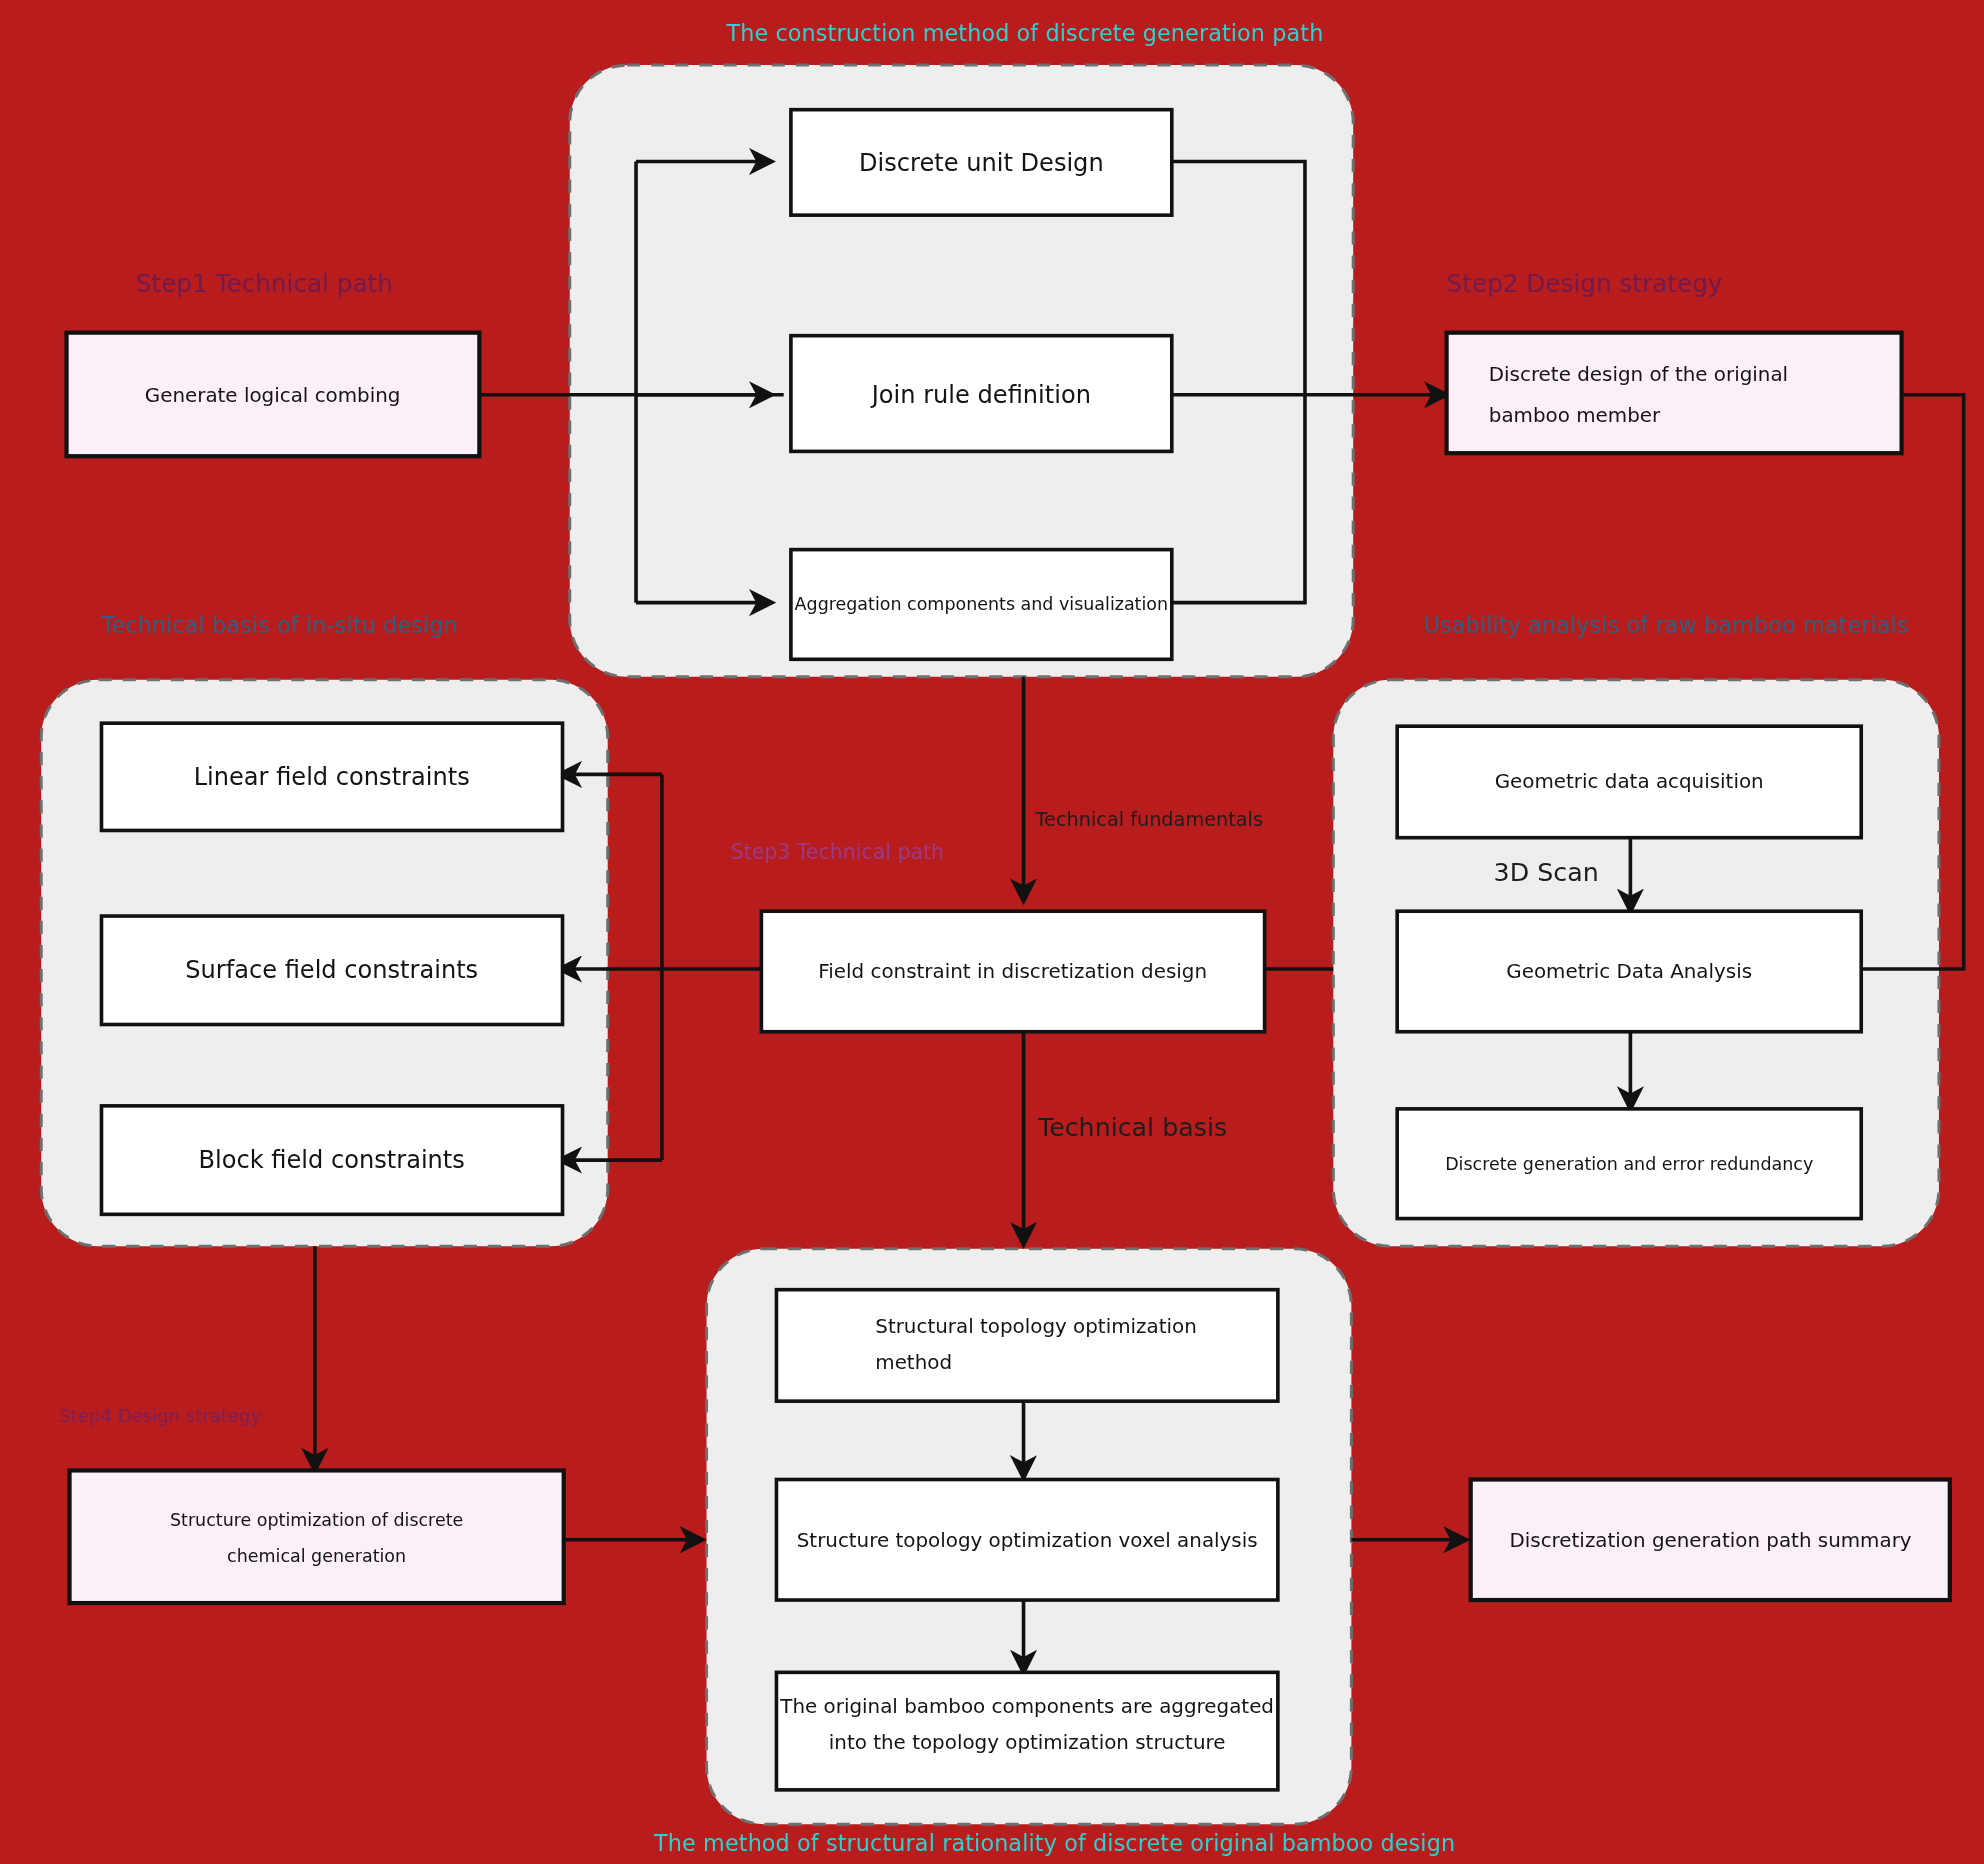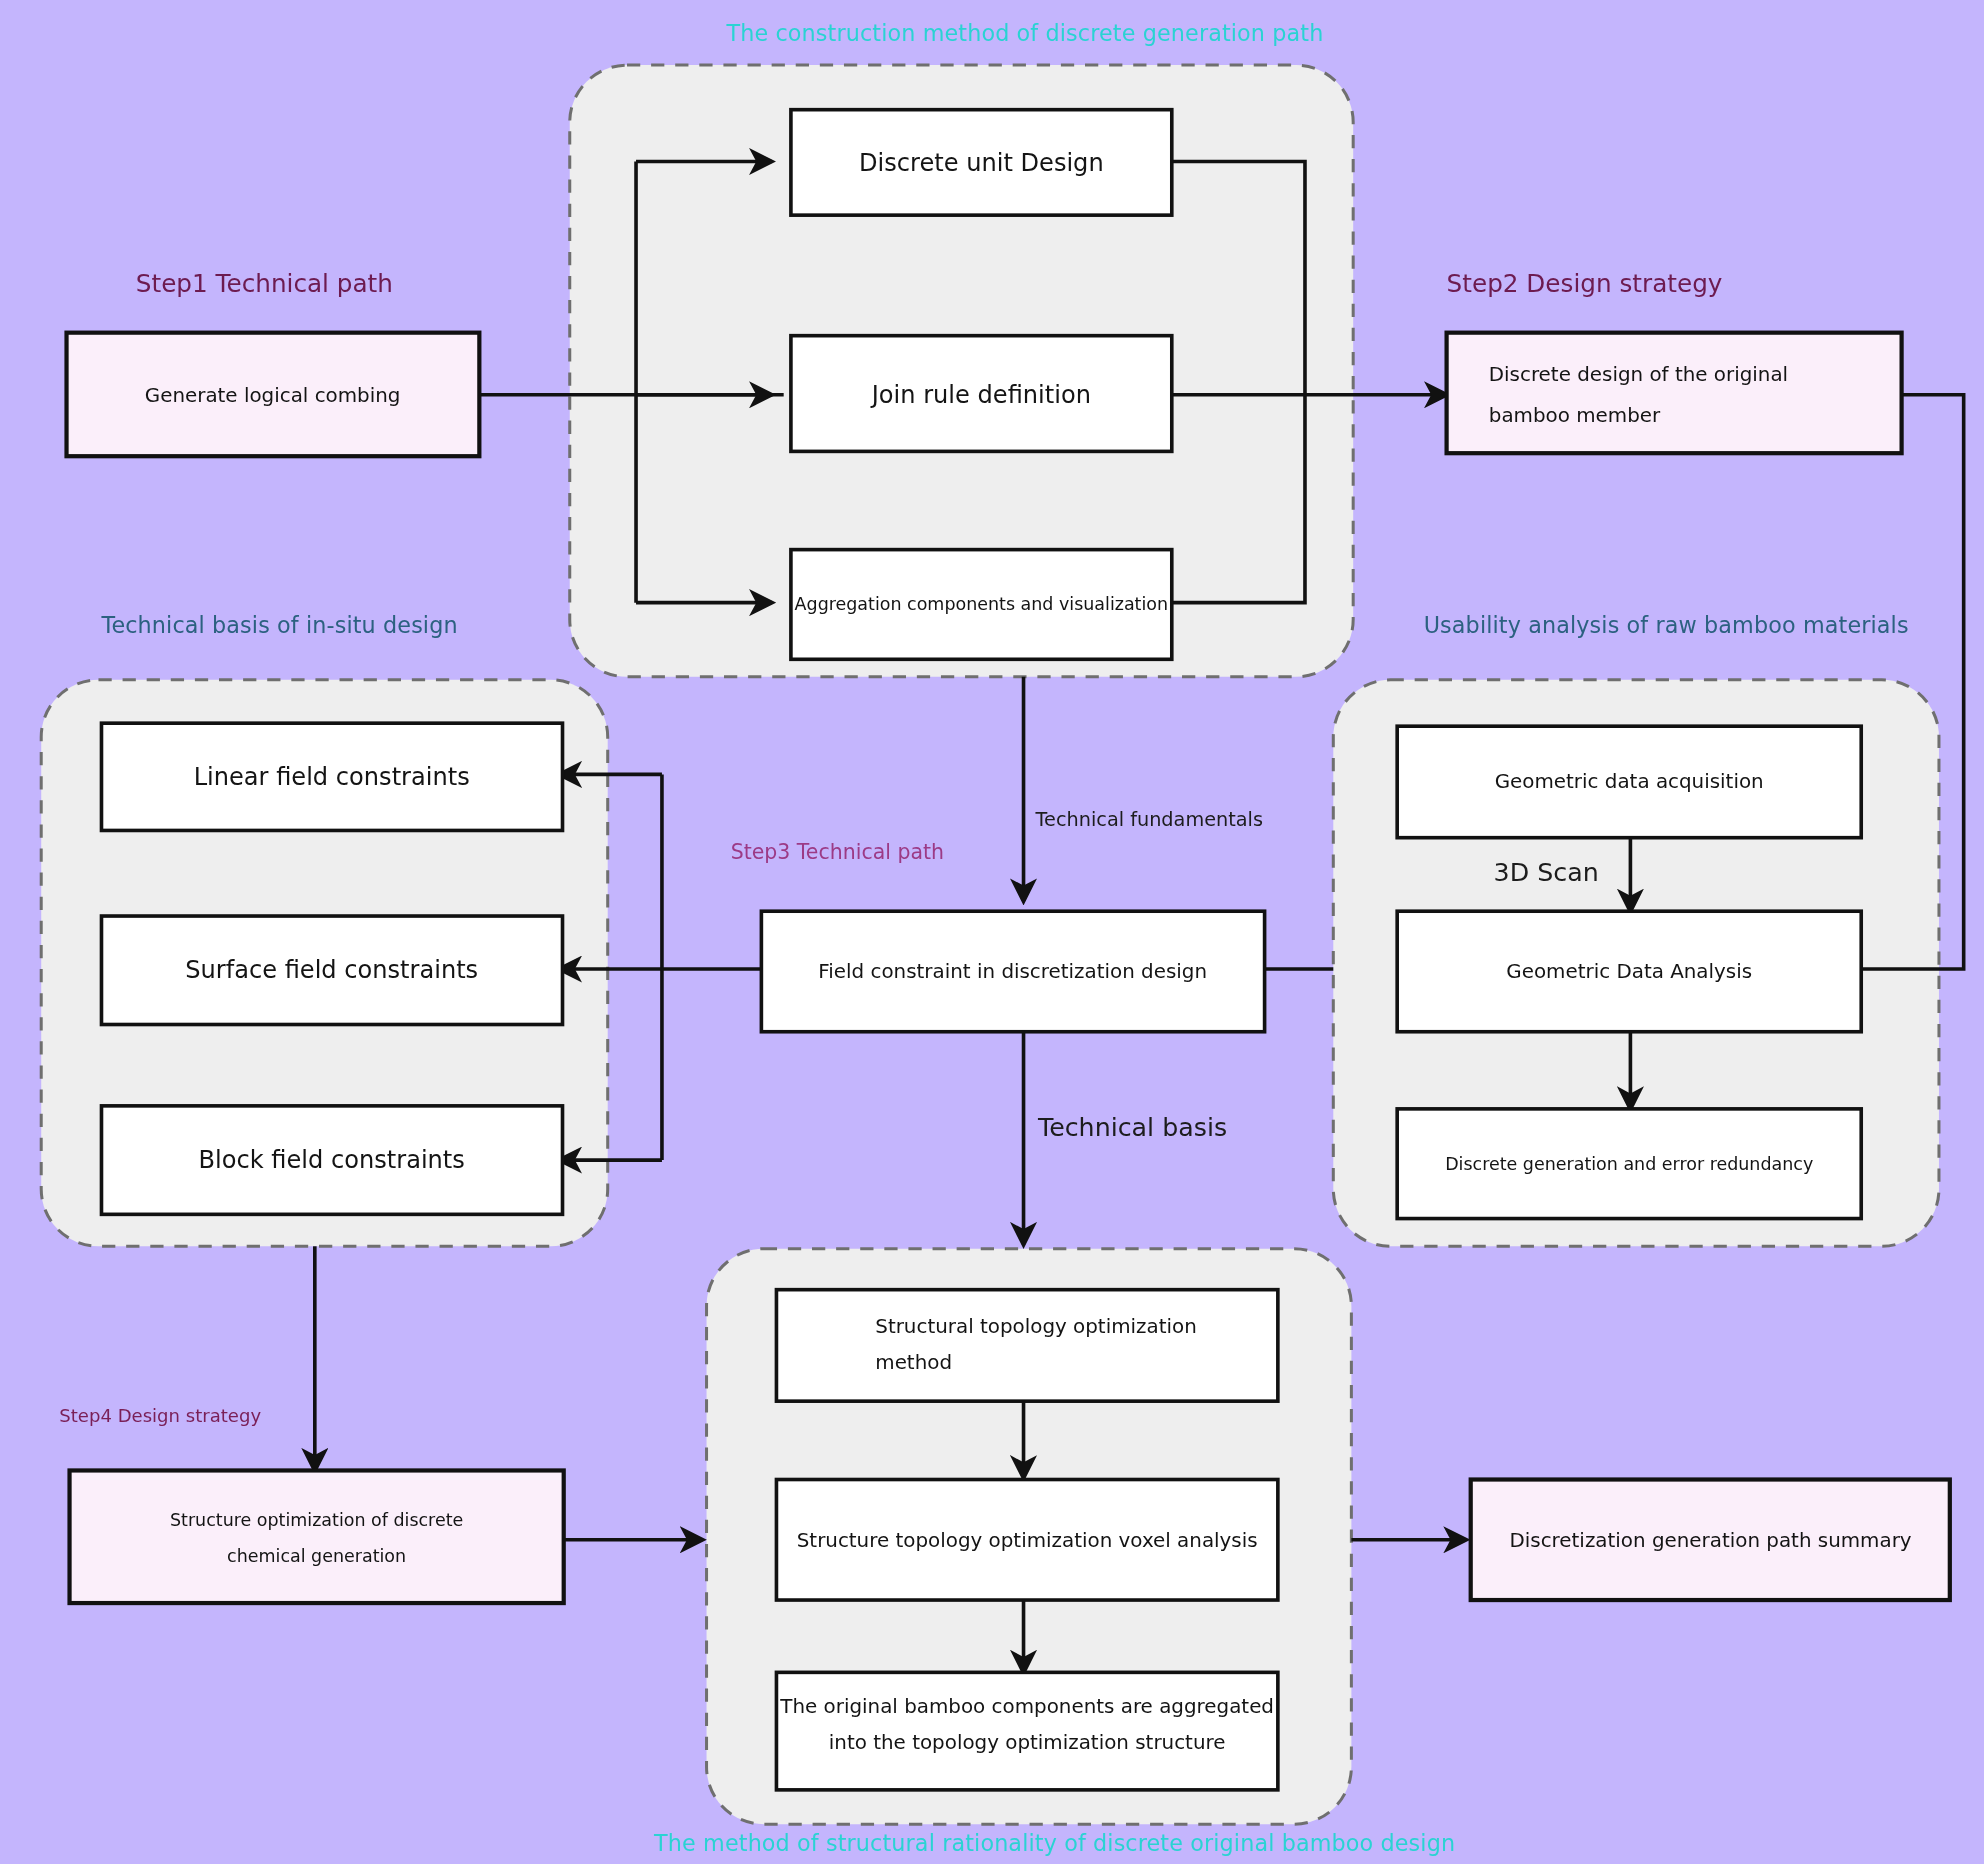--- a/index.html
+++ b/index.html
@@ -1,18 +1,18 @@
 <!DOCTYPE html>
 <html style="font-size:9.6px"><head>
 <meta charset="utf-8">
 <style>
   html,body{margin:0;padding:0;background:#ffffff;}
   body{width:1985px;height:1864px;overflow:hidden;
        font-family:"DejaVu Sans","Liberation Sans",sans-serif;}
-  #stage{position:relative;width:1985px;height:1864px;background:#c4b5fd;}
+  #stage{position:relative;width:1985px;height:1864px;background:#b91c1c;}
   svg#canvas{position:absolute;left:0;top:0;width:1985px;height:1864px;}
 
   .grp-label{font-size:37px;font-weight:400;letter-spacing:.2px;}
   .grp-label.cyan{fill:#2ad3d3;}
   .grp-label.blue{fill:#2c6180;}
   .step-label{font-size:41px;fill:#6d1b50;}
   .step-label.small{font-size:30px;fill:#7a1f57;}
   .step-label.mid{font-size:34px;fill:#9c3a86;}
   .edge-label{font-size:32px;fill:#1d1d1d;}
   .edge-label.big{font-size:42px;fill:#1d1d1d;}

